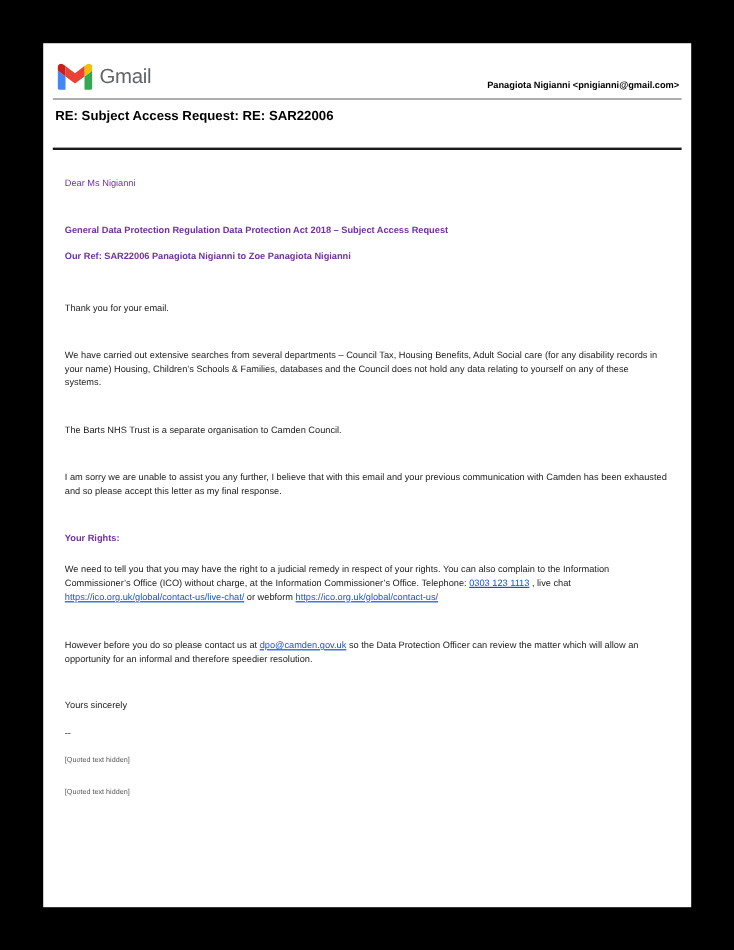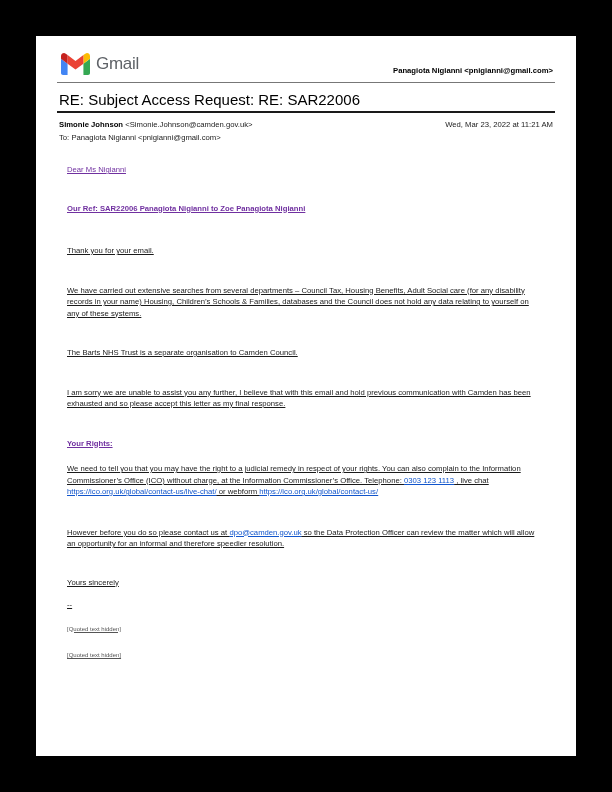--- a/index.html
+++ b/index.html
@@ -2,36 +2,36 @@
 <html><head>
 <meta charset="utf-8">
 <style>
   html,body{margin:0;padding:0;}
   body{
     width:612px;height:792px;background:#000;position:relative;
     font-family:"Liberation Sans", sans-serif;
   }
   .page{
     position:absolute;left:36px;top:36px;width:540px;height:720px;
-    background:#fff;box-sizing:border-box;padding:13px 21px 0;
+    background:#fff;box-sizing:border-box;padding:13px 8px 0;
     overflow:hidden;color:#1a1a1a;
   }
   .gmail-header{display:flex;justify-content:space-between;align-items:center;padding:4px 2px 0 4px;}
   .logo{display:flex;align-items:center;gap:6px;}
   .logo-text{font-size:17px;color:#5f6368;letter-spacing:-0.3px;}
   .account{font-size:7.7px;font-weight:bold;color:#000;margin-top:12px;}
   .hr-thin{border:0;border-top:1px solid #777;margin:7px 0 0;}
-  .subject{font-size:15px;font-weight:normal;color:#000;margin:8px 2px 3px;}
+  .subject{font-size:11px;font-weight:bold;color:#000;margin:8px 2px 20px;}
   .hr-thick{border:0;border-top:2px solid #1a1a1a;margin:0 0 7px;}
   .meta{display:flex;justify-content:space-between;align-items:flex-start;font-size:7.7px;padding:0 2px;color:#222;}
   .from-name{font-weight:bold;color:#000;}
   .to-line{margin-top:4px;}
   .meta-date{white-space:nowrap;}
   .body{margin-top:22px;padding:0 12px 0 10px;font-size:7.7px;line-height:11.5px;color:#1a1a1a;}
-  .body p{margin:0 0 28px;text-decoration:underline;}
+  .body p{margin:0 0 28px;}
   p.salutation{color:#7030a0;margin-bottom:27px;}
   p.h-purple{color:#7030a0;font-weight:bold;}
   p.h1{margin-bottom:11px;}
   p.h2{margin-bottom:31px;}
   p.rights-head{margin-bottom:14px;}
   p.rights{margin-bottom:29px;}
   p.however{margin-bottom:27px;}
   p.closing{margin-bottom:11px;}
   p.dashes{margin-bottom:13px;}
   p.quoted{font-size:6px;color:#555;margin-bottom:15px;}
@@ -55,45 +55,37 @@
     </div>
     <div class="account">Panagiota Nigianni &lt;pnigianni@gmail.com&gt;</div>
   </div>
 
   <hr class="hr-thin">
 
   <div class="subject">RE: Subject Access Request: RE: SAR22006</div>
 
   <hr class="hr-thick">
 
-  <div class="meta">
-    <div class="meta-left">
-      <div class="from-line">
-        <span class="from-name">Simonie Johnson</span><span> &lt;Simonie.Johnson@camden.gov.uk&gt;</span>
-      </div>
-      <div class="to-line">To: Panagiota Nigianni &lt;pnigianni@gmail.com&gt;</div>
-    </div>
-    <div class="meta-date">Wed, Mar 23, 2022 at 11:21 AM</div>
-  </div>
 
   <div class="body">
 
     <p class="salutation">Dear Ms Nigianni</p>
 
+    <p class="h-purple h1">General Data Protection Regulation Data Protection Act 2018 – Subject Access Request</p>
 
     <p class="h-purple h2">Our Ref: SAR22006 Panagiota Nigianni to Zoe Panagiota Nigianni</p>
 
     <p>Thank you for your email.</p>
 
     <p>We have carried out extensive searches from several departments – Council Tax, Housing Benefits, Adult Social care (for any disability records in your name) Housing, Children’s Schools &amp; Families, databases and the Council does not hold any data relating to yourself on any of these systems.</p>
 
     <p>The Barts NHS Trust is a separate organisation to Camden Council.</p>
 
 
-    <p>I am sorry we are unable to assist you any further,  I believe that with this email and hold previous communication with Camden has been exhausted and so please accept this letter as my final response.</p>
+    <p>I am sorry we are unable to assist you any further,  I believe that with this email and your previous communication with Camden has been exhausted and so please accept this letter as my final response.</p>
 
     <p class="h-purple rights-head">Your Rights:</p>
 
     <p class="rights"><span>We need to tell you that you may have the right to a judicial remedy in respect of your rights.  You can also complain to the Information Commissioner’s Office (ICO) without charge, at the Information Commissioner’s Office.  Telephone: </span><a class="link">0303 123 1113</a><span> , live chat </span><a class="link">https://ico.org.uk/global/contact-us/live-chat/</a><span> or webform </span><a class="link">https://ico.org.uk/global/contact-us/</a></p>
 
     <p class="however"><span>However before you do so please contact us at </span><a class="link">dpo@camden.gov.uk</a><span> so the Data Protection Officer can review the matter which will allow an opportunity for an informal and therefore speedier resolution.</span></p>
 
     <p class="closing">Yours sincerely</p>
 
     <p class="dashes">--</p>

